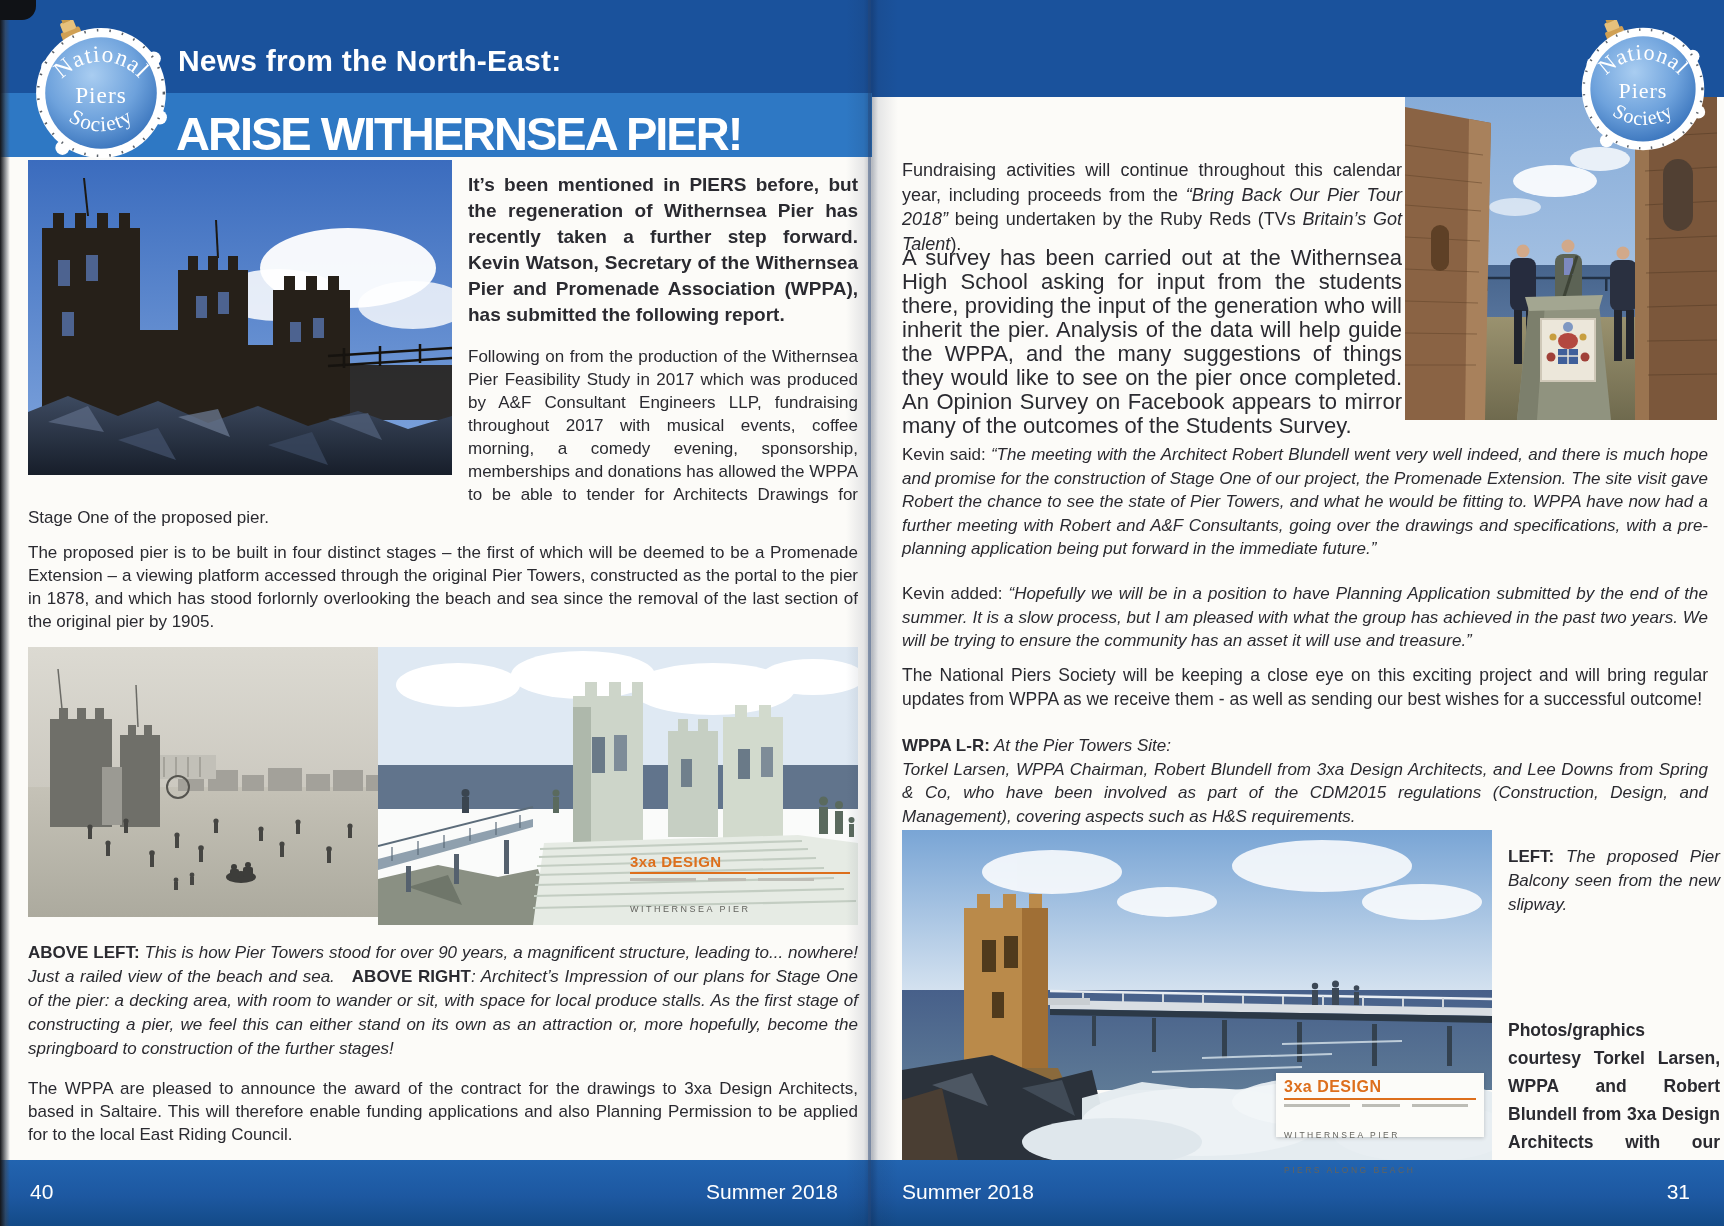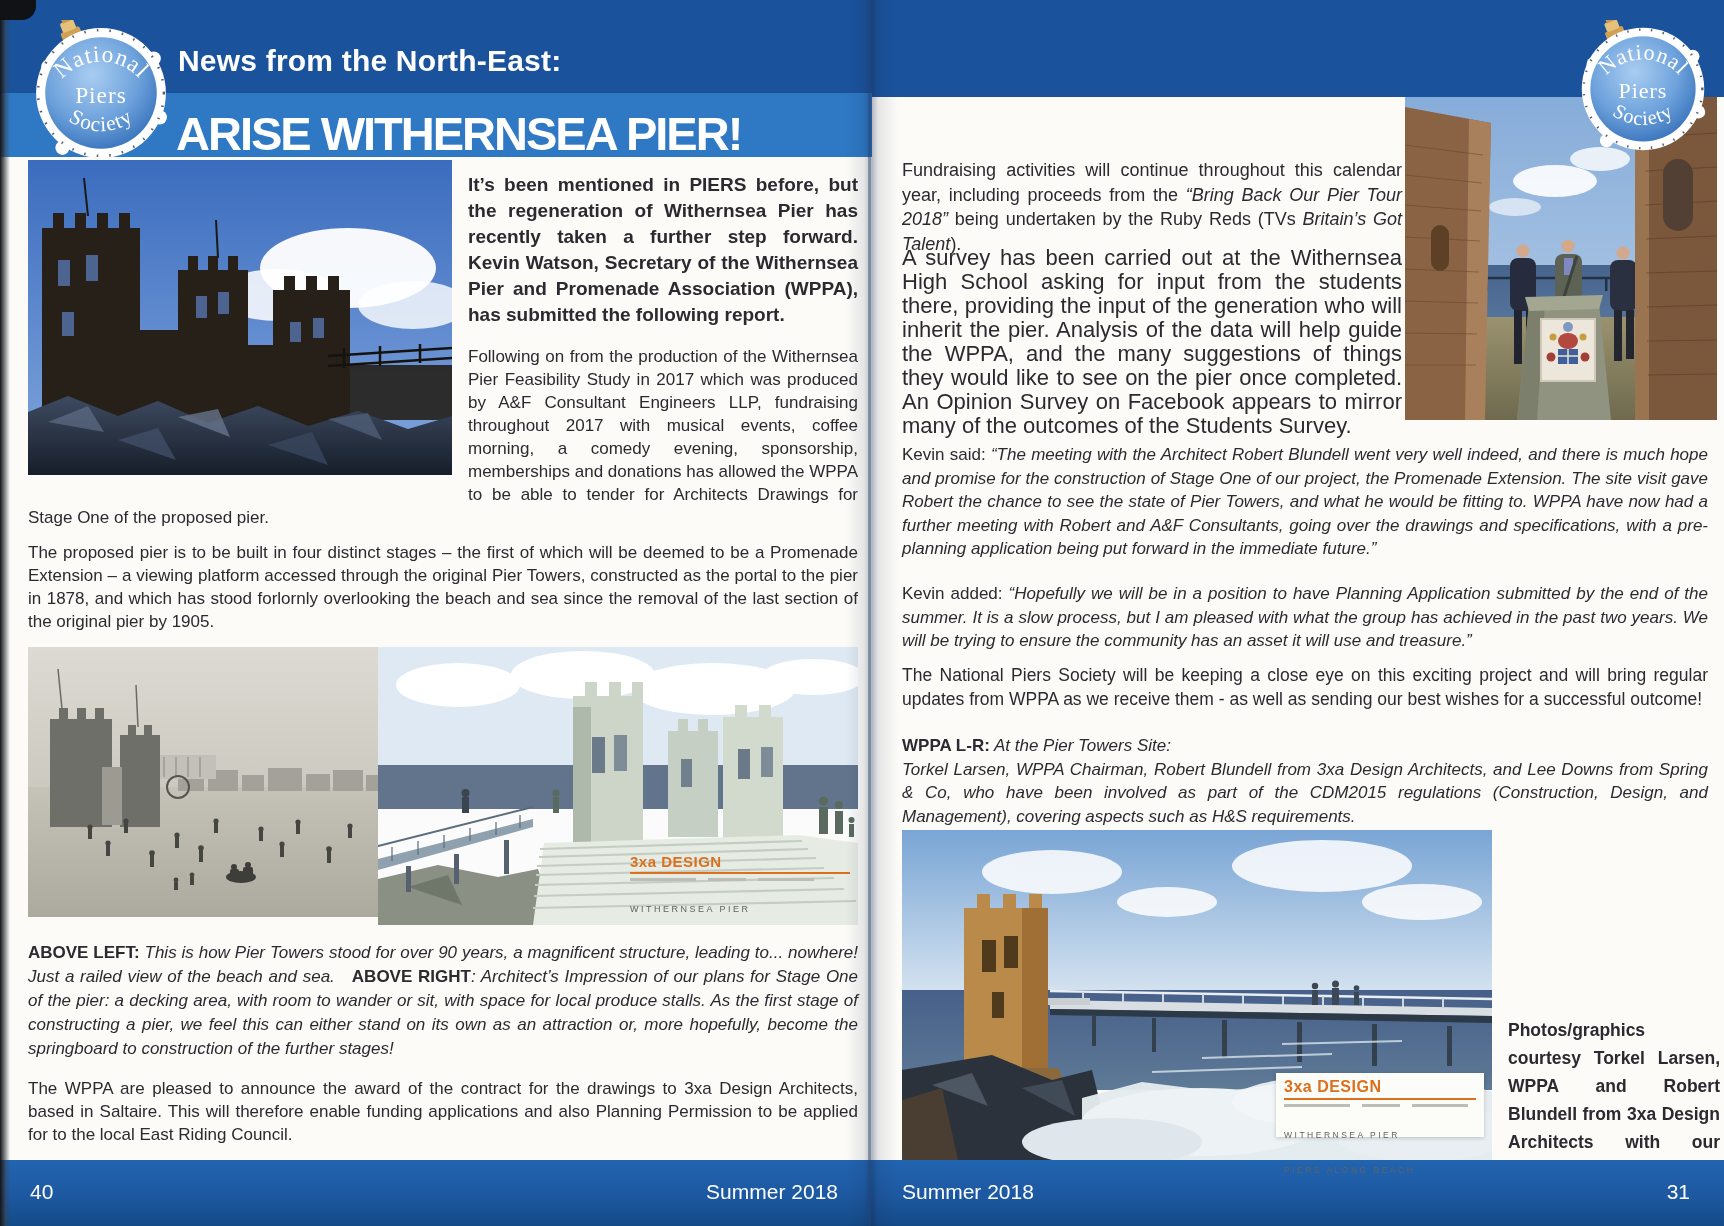--- a/index.html
+++ b/index.html
@@ -595,20 +595,21 @@
           <span class="cb1"></span>
           <span class="cb2"></span>
           <span class="cb3"></span>
         </div>
       <div class="render-cap">
         <span>WITHERNSEA  PIER</span>
         <span>PIERS  ALONG  BEACH</span>
       </div>
     </div>
 
+    <p class="side-cap rp-leftcap"><b>LEFT:</b><i> The proposed Pier Balcony seen from the new slipway.</i></p>
 
     <p class="side-cap rp-credit"><span>Photos/graphics courtesy Torkel Larsen, WPPA and Robert Blundell from 3xa Design Architects with our grateful thanks. </span><span class="credit-cross"><svg viewBox="0 0 20 20">
             <rect width="20" height="20" fill="#15161c"></rect>
             <path d="M10 10 L3 2 L17 2 Z M10 10 L18 3 L18 17 Z M10 10 L17 18 L3 18 Z M10 10 L2 17 L2 3 Z" fill="#ffffff"></path>
           </svg></span></p>
 
     <div class="footer">
       <span class="f-left">Summer 2018</span>
       <span class="f-right">31</span>
     </div>

